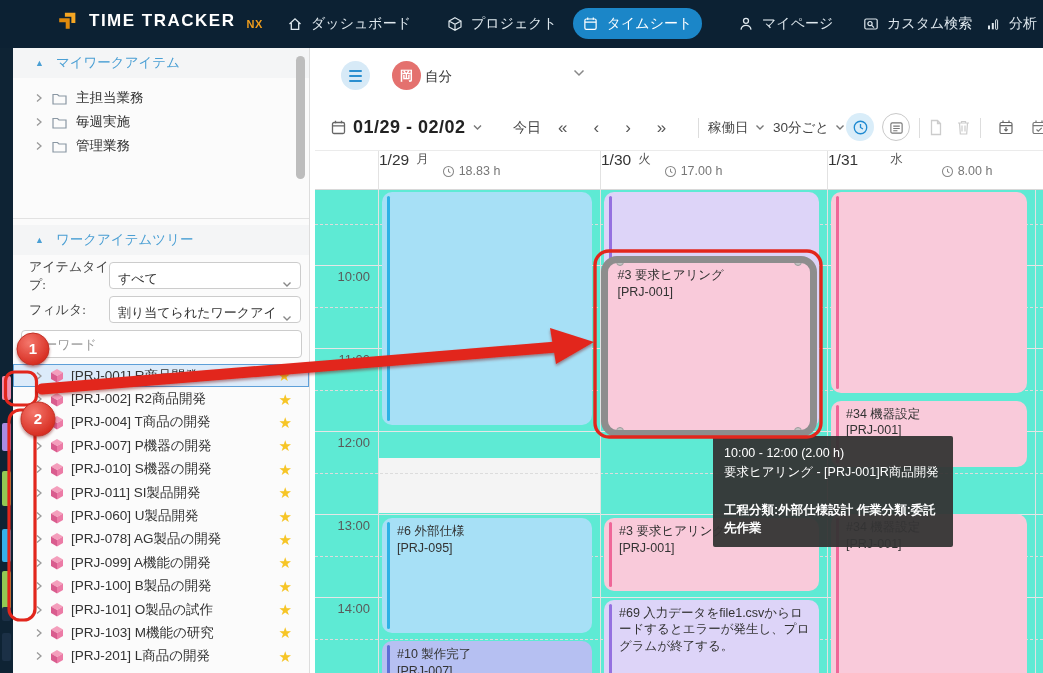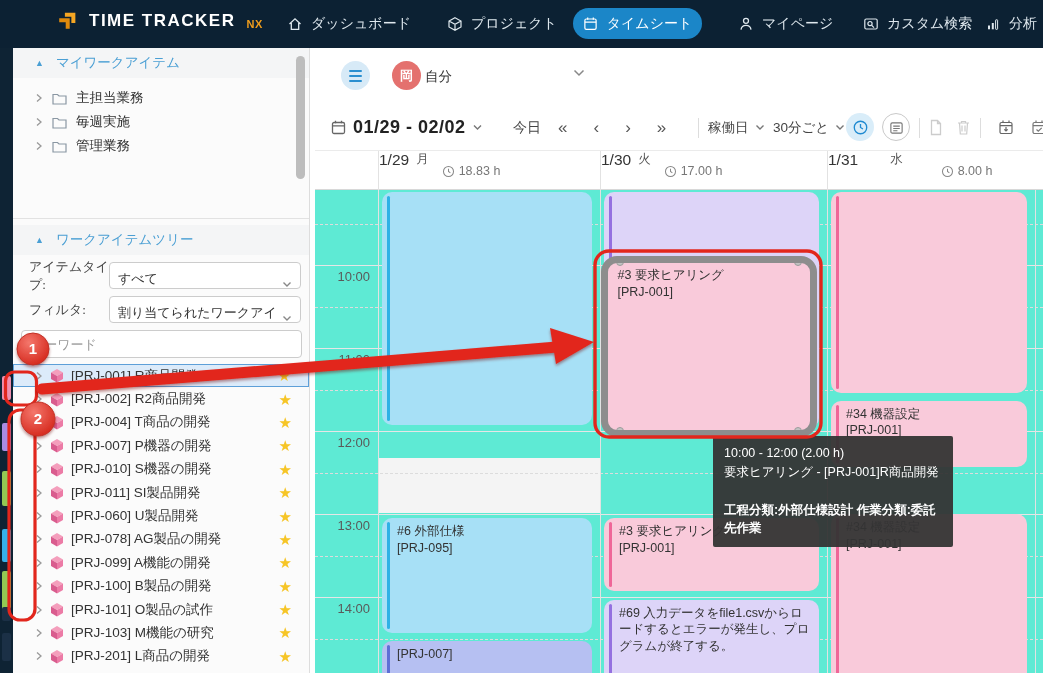--- a/index.html
+++ b/index.html
@@ -559,20 +559,21 @@
         <div class="event" style="background: rgb(167, 224, 246); left: 67px; width: 210px; top: 1.68333px; height: 233.55px; z-index: 2;">
           <div class="bar" style="background: rgb(46, 177, 230);"></div>
         </div>
         <div class="event" style="background: rgb(167, 224, 246); left: 67px; width: 210px; top: 328.15px; height: 114.583px; z-index: 4;">
           <div class="bar" style="background: rgb(46, 177, 230);"></div>
           <span class="t1">#6 外部仕様</span>
           <span class="t1">[PRJ-095]</span>
         </div>
         <div class="event" style="background: rgb(182, 192, 242); left: 67px; width: 210px; top: 451.267px; height: 139.483px; z-index: 4;">
           <div class="bar" style="background: rgb(94, 111, 214);"></div>
+          <span class="t1">#10 製作完了</span>
           <span class="t1">[PRJ-007]</span>
         </div>
         <div class="event" style="background: rgb(221, 212, 248); left: 289px; width: 215px; top: 1.68333px; height: 236.317px; z-index: 2;">
           <div class="bar" style="background: rgb(148, 112, 224);"></div>
         </div>
         <div class="event sel" style="background: rgb(249, 202, 218); left: 285.5px; width: 216px; top: 66px; height: 181px; z-index: 6;">
           <div class="dot" style="left: 8px; top: -5px;"></div>
           <div class="dot" style="right: 8px; top: -5px;"></div>
           <div class="dot" style="left: 8px; bottom: -5px;"></div>
           <div class="dot" style="right: 8px; bottom: -5px;"></div>

